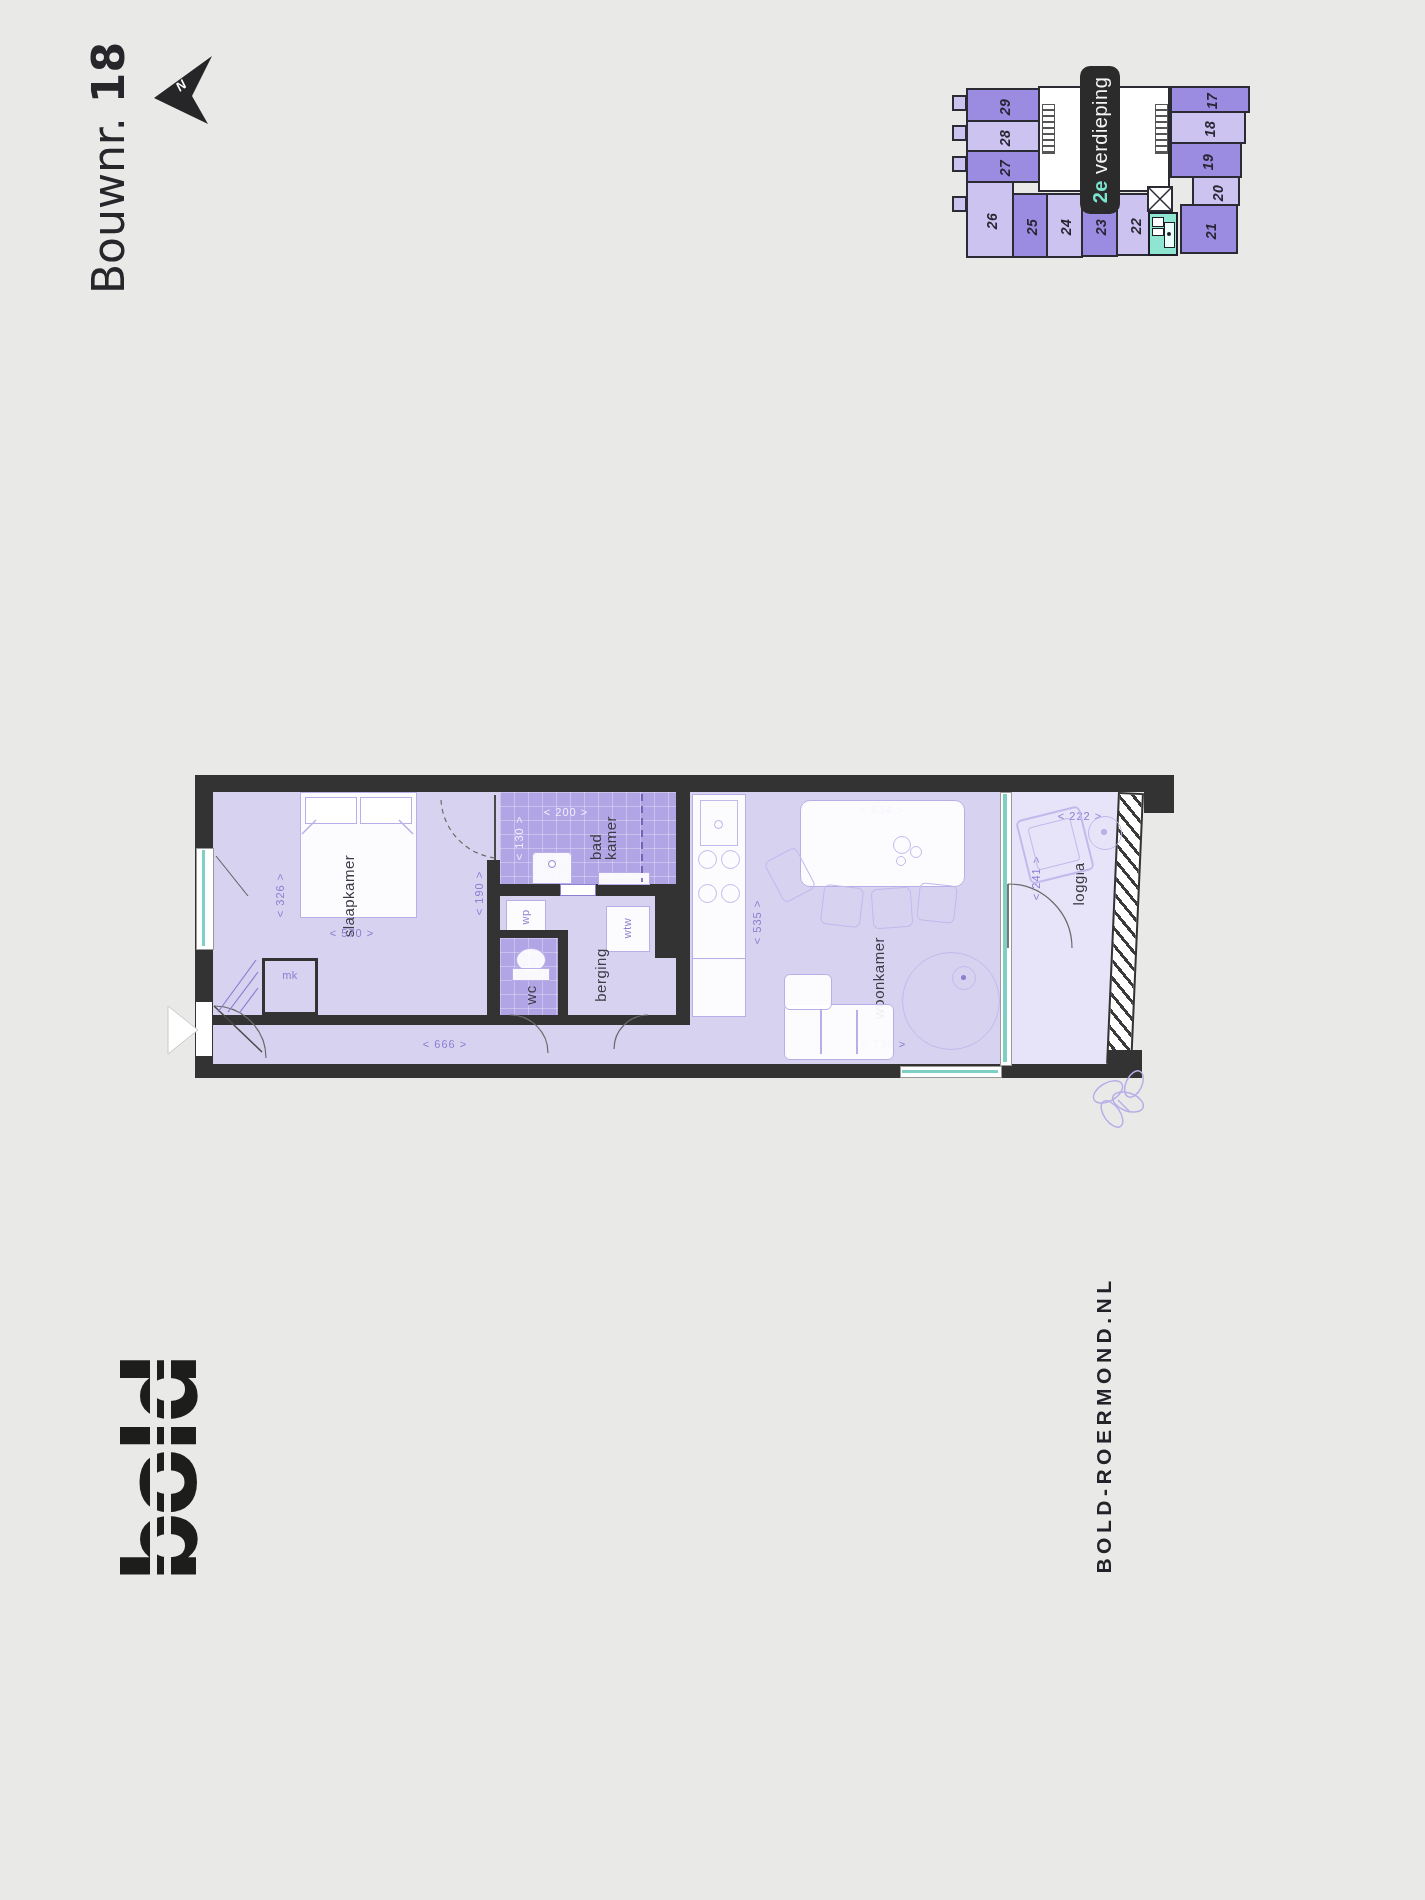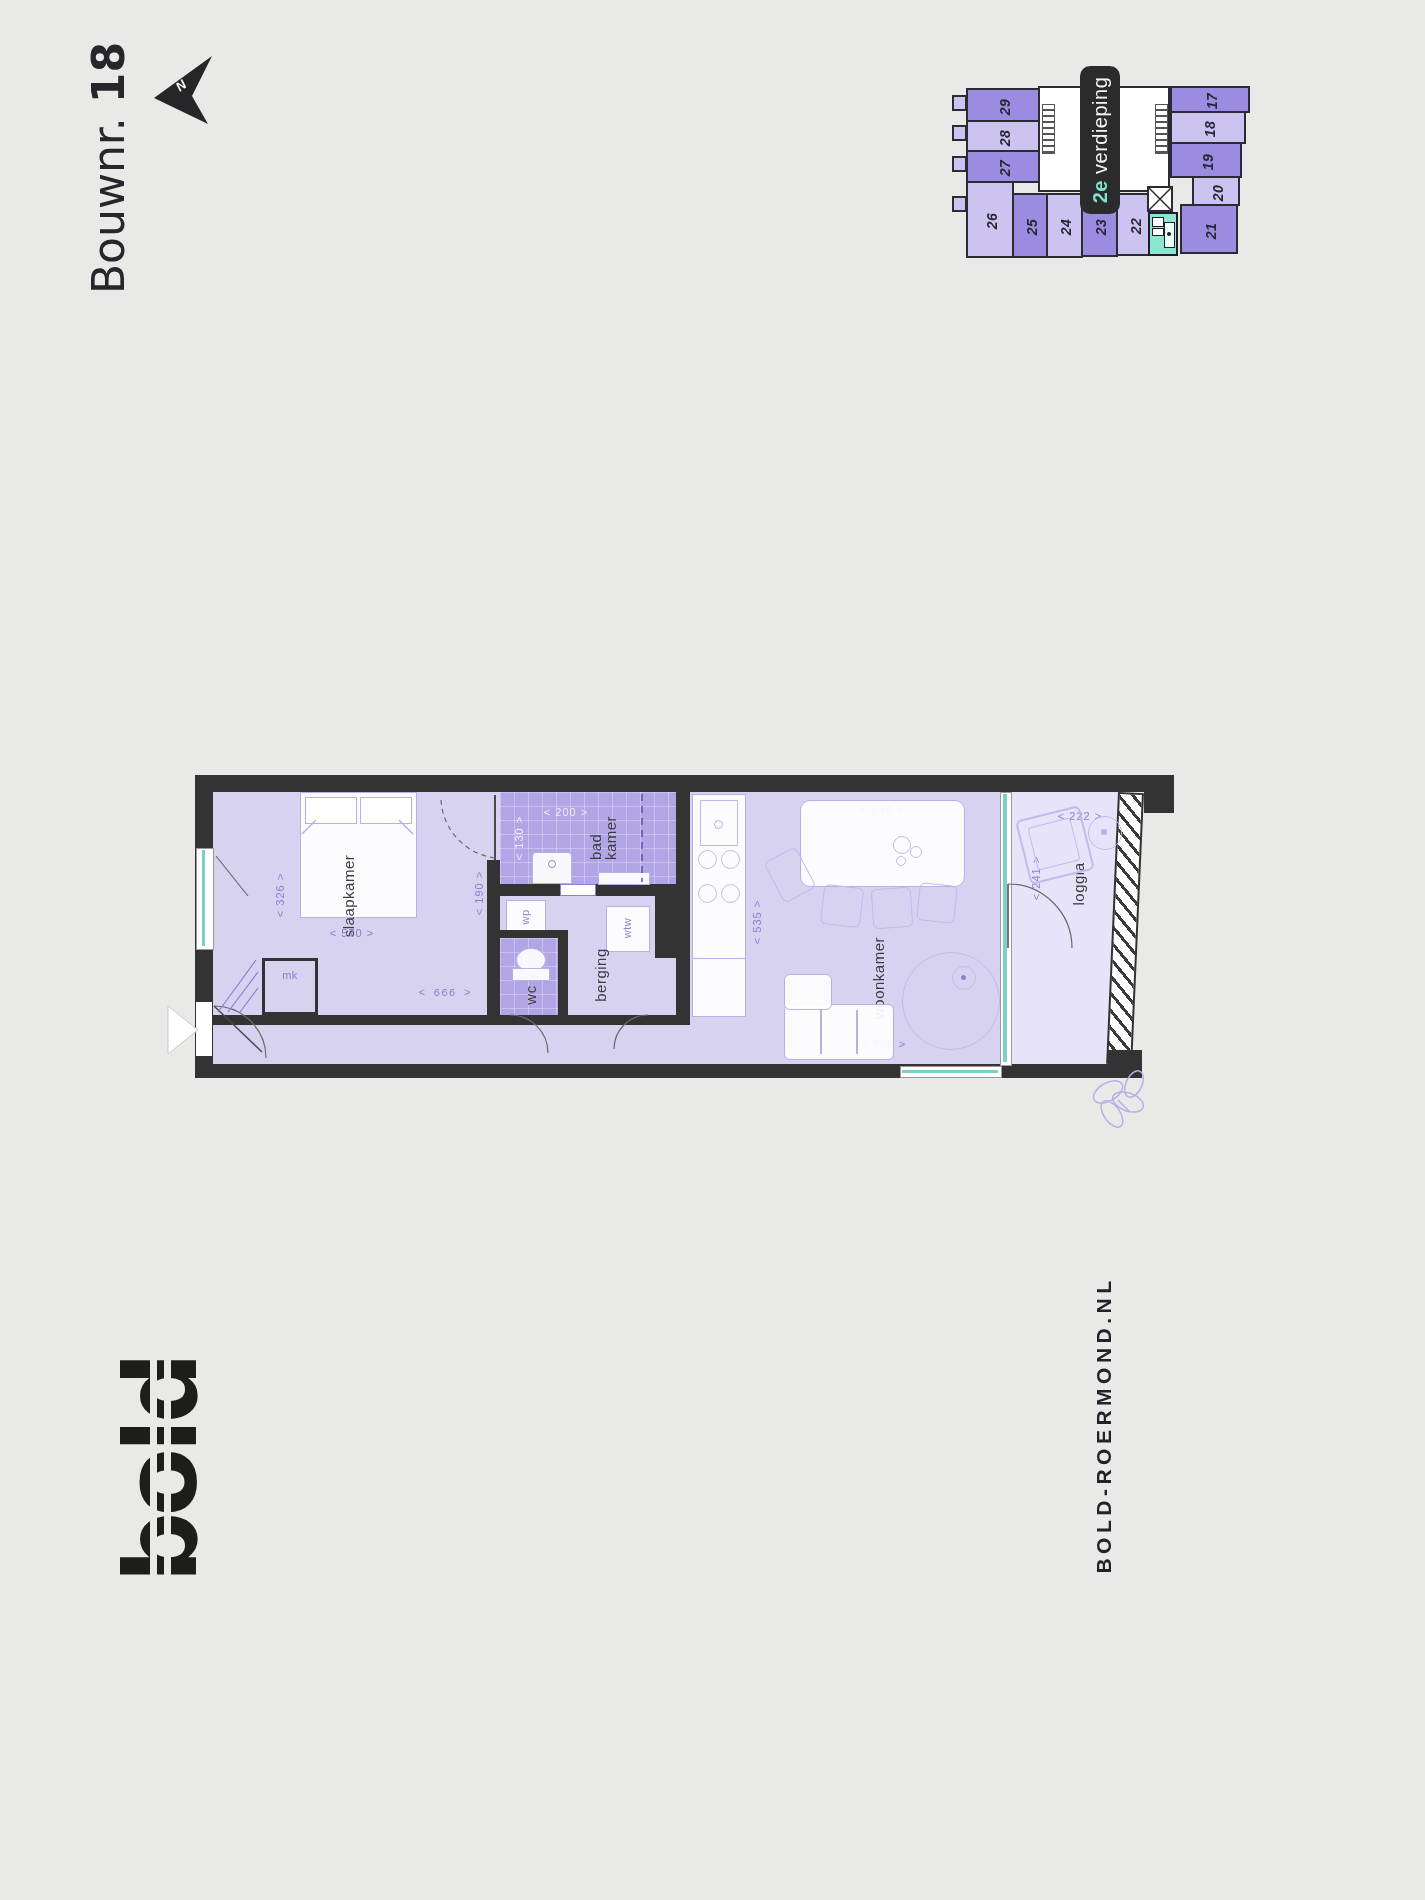--- a/index.html
+++ b/index.html
@@ -185,21 +185,21 @@
     <div class="wall" style="left:500px;top:930px;width:68px;height:8px;"></div>
     <div class="wall" style="left:558px;top:930px;width:10px;height:85px;"></div>
     <div class="furn" style="left:516px;top:948px;width:28px;height:22px;border-radius:50%;"></div>
     <div class="furn" style="left:512px;top:968px;width:36px;height:11px;"></div>
     <span class="cv room-label" style="left:530px;top:995px;">wc</span>
 
     <div class="wall" style="left:655px;top:896px;width:21px;height:62px;"></div>
     <div class="wall" style="left:676px;top:792px;width:14px;height:223px;"></div>
     <div class="wall" style="left:487px;top:1015px;width:203px;height:10px;"></div>
 
-    <span class="c dim" style="left:445px;top:993px;font-family:Liberation Mono, monospace;">&lt; 666 &gt;</span>
+    <span class="c dim" style="left:445px;top:1044px;">&lt; 666 &gt;</span>
 
     <div class="furn" style="left:692px;top:794px;width:52px;height:164px;"></div>
     <div class="furno" style="left:700px;top:800px;width:36px;height:44px;"></div>
     <div class="abs" style="left:714px;top:820px;width:7px;height:7px;border:1.5px solid #b9aee8;border-radius:50%;"></div>
     <div class="furno" style="left:698px;top:850px;width:17px;height:17px;border-radius:50%;"></div>
     <div class="furno" style="left:721px;top:850px;width:17px;height:17px;border-radius:50%;"></div>
     <div class="furno" style="left:698px;top:884px;width:17px;height:17px;border-radius:50%;"></div>
     <div class="furno" style="left:721px;top:884px;width:17px;height:17px;border-radius:50%;"></div>
     <div class="furn" style="left:692px;top:958px;width:52px;height:57px;"></div>
 

